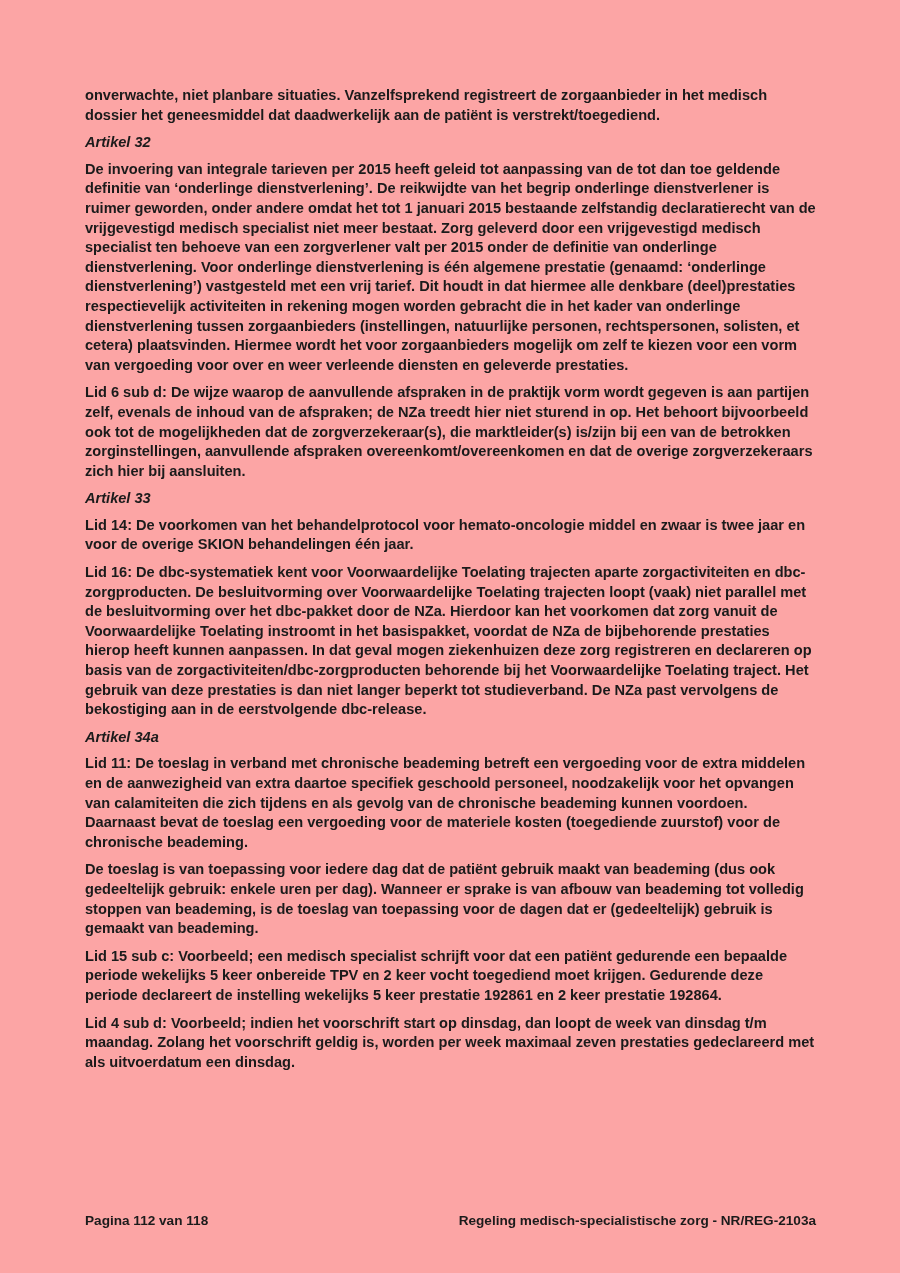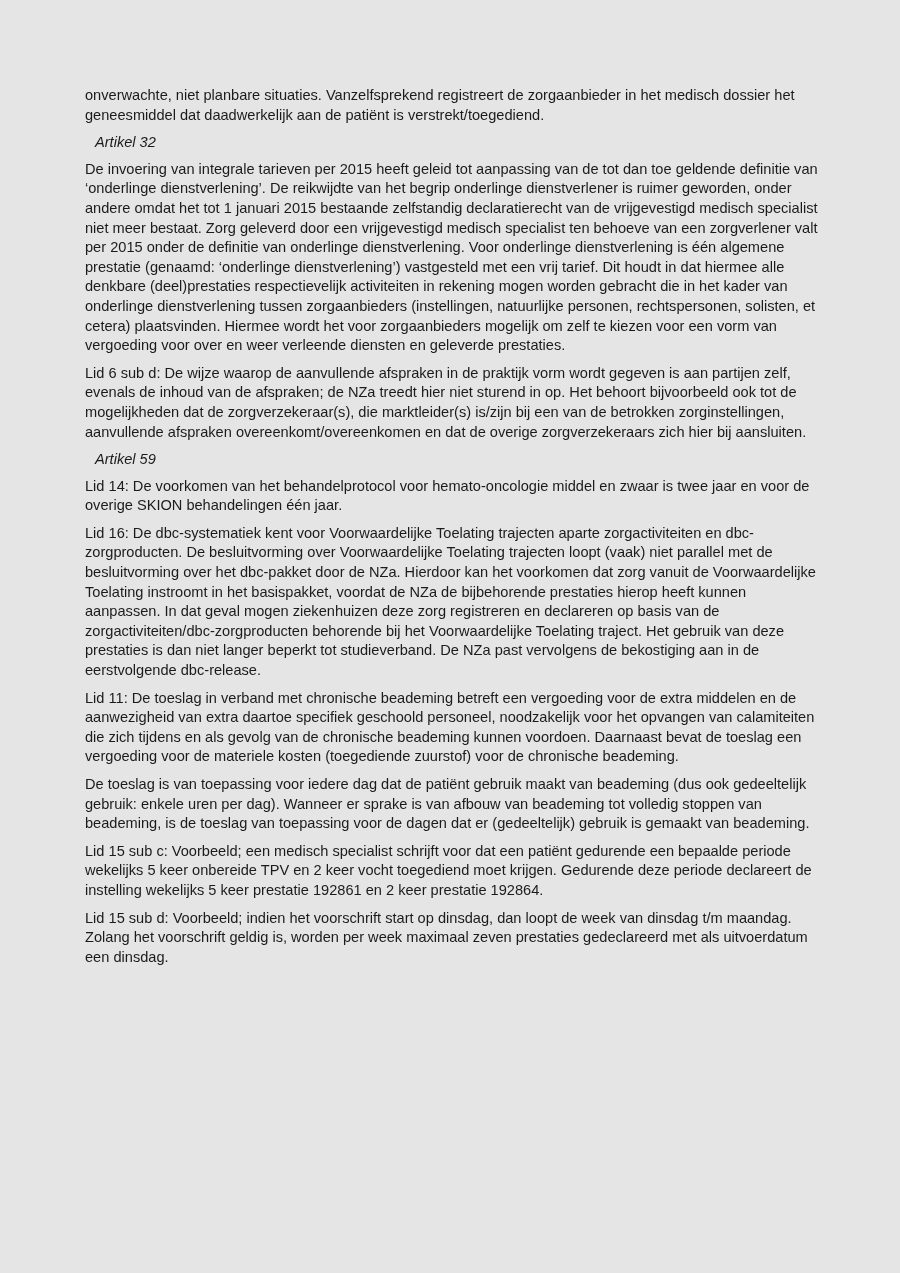--- a/index.html
+++ b/index.html
@@ -11,38 +11,39 @@
     width: 900px;
     height: 1273px;
     position: relative;
     overflow: hidden;
     font-family: "Liberation Sans", "DejaVu Sans", sans-serif;
     color: #1b1b1b;
   }
   .page {
     position: absolute;
     inset: 0;
-    background: #e5e5e5;
+    background: #fca5a5;
+    font-weight: bold;
   }
   .content {
     position: absolute;
     left: 85px;
     top: 86px;
     width: 733px;
   }
   .content p {
     font-size: 14.6px;
     line-height: 19.6px;
     margin: 0 0 8px 0;
     text-align: left;
     letter-spacing: 0px;
   }
   .content p.heading {
     font-style: italic;
-    margin: 4px 0 7px 10px;
+    margin: 4px 0 7px 0;
   }
   .footer {
     position: absolute;
     left: 85px;
     right: 84px;
     top: 1212px;
     display: flex;
     justify-content: space-between;
     font-size: 13.6px;
     line-height: 17px;
@@ -51,22 +52,27 @@
 </style>
 </head>
 <body>
 
 <div class="page">
   <div class="content">
     <p>onverwachte, niet planbare situaties. Vanzelfsprekend registreert de zorgaanbieder in het medisch dossier het geneesmiddel dat daadwerkelijk aan de patiënt is verstrekt/toegediend.</p>
     <p class="heading">Artikel 32</p>
     <p>De invoering van integrale tarieven per 2015 heeft geleid tot aanpassing van de tot dan toe geldende definitie van ‘onderlinge dienstverlening’. De reikwijdte van het begrip onderlinge dienstverlener is ruimer geworden, onder andere omdat het tot 1 januari 2015 bestaande zelfstandig declaratierecht van de vrijgevestigd medisch specialist niet meer bestaat. Zorg geleverd door een vrijgevestigd medisch specialist ten behoeve van een zorgverlener valt per 2015 onder de definitie van onderlinge dienstverlening. Voor onderlinge dienstverlening is één algemene prestatie (genaamd: ‘onderlinge dienstverlening’) vastgesteld met een vrij tarief. Dit houdt in dat hiermee alle denkbare (deel)prestaties respectievelijk activiteiten in rekening mogen worden gebracht die in het kader van onderlinge dienstverlening tussen zorgaanbieders (instellingen, natuurlijke personen, rechtspersonen, solisten, et cetera) plaatsvinden. Hiermee wordt het voor zorgaanbieders mogelijk om zelf te kiezen voor een vorm van vergoeding voor over en weer verleende diensten en geleverde prestaties.</p>
     <p>Lid 6 sub d: De wijze waarop de aanvullende afspraken in de praktijk vorm wordt gegeven is aan partijen zelf, evenals de inhoud van de afspraken; de NZa treedt hier niet sturend in op. Het behoort bijvoorbeeld ook tot de mogelijkheden dat de zorgverzekeraar(s), die marktleider(s) is/zijn bij een van de betrokken zorginstellingen, aanvullende afspraken overeenkomt/overeenkomen en dat de overige zorgverzekeraars zich hier bij aansluiten.</p>
-    <p class="heading">Artikel 59</p>
+    <p class="heading">Artikel 33</p>
     <p>Lid 14: De voorkomen van het behandelprotocol voor hemato-oncologie middel en zwaar is twee jaar en voor de overige SKION behandelingen één jaar.</p>
     <p>Lid 16: De dbc-systematiek kent voor Voorwaardelijke Toelating trajecten aparte zorgactiviteiten en dbc-zorgproducten. De besluitvorming over Voorwaardelijke Toelating trajecten loopt (vaak) niet parallel met de besluitvorming over het dbc-pakket door de NZa. Hierdoor kan het voorkomen dat zorg vanuit de Voorwaardelijke Toelating instroomt in het basispakket, voordat de NZa de bijbehorende prestaties hierop heeft kunnen aanpassen. In dat geval mogen ziekenhuizen deze zorg registreren en declareren op basis van de zorgactiviteiten/dbc-zorgproducten behorende bij het Voorwaardelijke Toelating traject. Het gebruik van deze prestaties is dan niet langer beperkt tot studieverband. De NZa past vervolgens de bekostiging aan in de eerstvolgende dbc-release.</p>
+    <p class="heading">Artikel 34a</p>
     <p>Lid 11: De toeslag in verband met chronische beademing betreft een vergoeding voor de extra middelen en de aanwezigheid van extra daartoe specifiek geschoold personeel, noodzakelijk voor het opvangen van calamiteiten die zich tijdens en als gevolg van de chronische beademing kunnen voordoen. Daarnaast bevat de toeslag een vergoeding voor de materiele kosten (toegediende zuurstof) voor de chronische beademing.</p>
     <p>De toeslag is van toepassing voor iedere dag dat de patiënt gebruik maakt van beademing (dus ook gedeeltelijk gebruik: enkele uren per dag). Wanneer er sprake is van afbouw van beademing tot volledig stoppen van beademing, is de toeslag van toepassing voor de dagen dat er (gedeeltelijk) gebruik is gemaakt van beademing.</p>
     <p>Lid 15 sub c: Voorbeeld; een medisch specialist schrijft voor dat een patiënt gedurende een bepaalde periode wekelijks 5 keer onbereide TPV en 2 keer vocht toegediend moet krijgen. Gedurende deze periode declareert de instelling wekelijks 5 keer prestatie 192861 en 2 keer prestatie 192864.</p>
-    <p>Lid 15 sub d: Voorbeeld; indien het voorschrift start op dinsdag, dan loopt de week van dinsdag t/m maandag. Zolang het voorschrift geldig is, worden per week maximaal zeven prestaties gedeclareerd met als uitvoerdatum een dinsdag.</p>
+    <p>Lid 4 sub d: Voorbeeld; indien het voorschrift start op dinsdag, dan loopt de week van dinsdag t/m maandag. Zolang het voorschrift geldig is, worden per week maximaal zeven prestaties gedeclareerd met als uitvoerdatum een dinsdag.</p>
   </div>
 
+  <div class="footer">
+    <span>Pagina 112 van 118</span>
+    <span>Regeling medisch-specialistische zorg - NR/REG-2103a</span>
+  </div>
 </div>
 
 </body></html>

